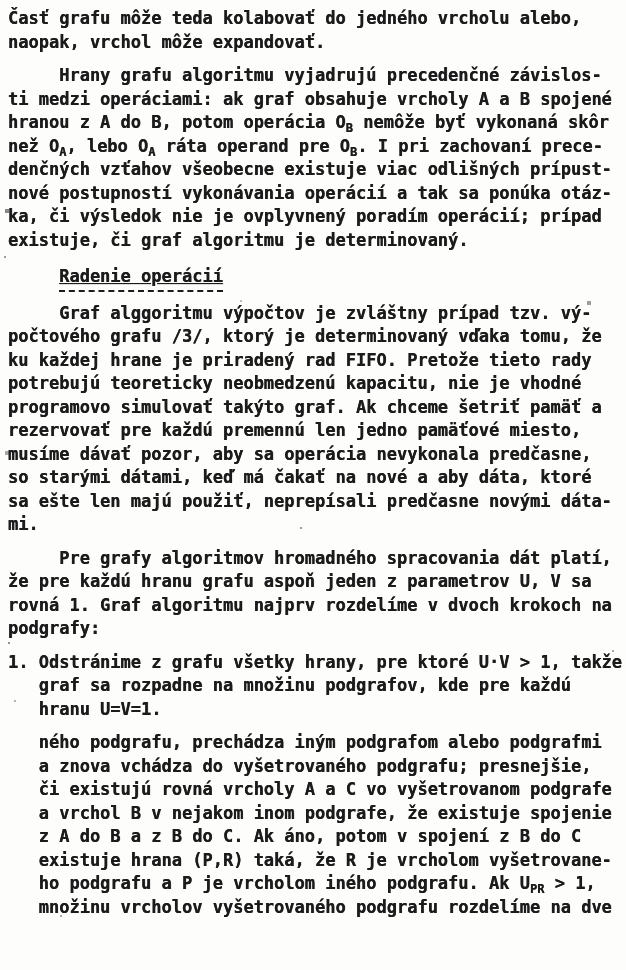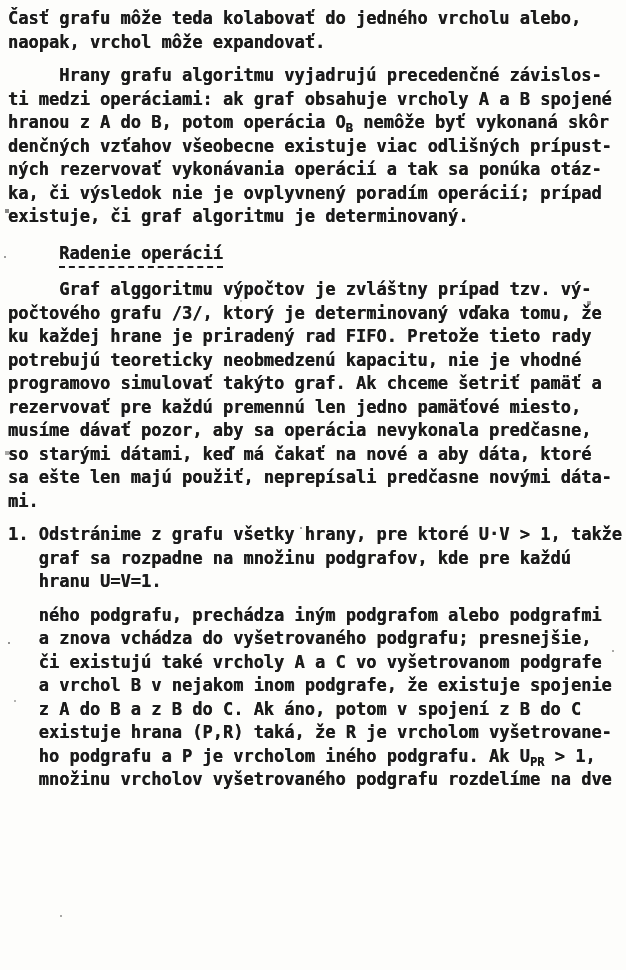--- a/index.html
+++ b/index.html
@@ -35,20 +35,21 @@
     white-space: pre;
   }
   sub {
     font-size: 12px;
     line-height: 0;
     vertical-align: -4px;
   }
   .heading-text {
     display: inline-block;
     margin-left: 5ch;
+    text-decoration: underline;
     border-bottom: 2px dashed #1b1b1b;
     padding-bottom: 1px;
     text-align: center;
   }
   
   .noise {
     position: absolute;
     top: 0; left: 0;
     width: 2px; height: 2px;
     background: transparent;
@@ -77,47 +78,54 @@
   <div class="noise"></div>
   <article style="color: rgb(27, 27, 27);">
       <div class="block para">
         <div class="line">Časť grafu môže teda kolabovať do jedného vrcholu alebo,</div>
         <div class="line">naopak, vrchol môže expandovať.</div>
       </div>
       <div class="block para">
         <div class="line">     Hrany grafu algoritmu vyjadrujú precedenčné závislos-</div>
         <div class="line">ti medzi operáciami: ak graf obsahuje vrcholy A a B spojené</div>
         <div class="line">hranou z A do B, potom operácia O<sub>B</sub> nemôže byť vykonaná skôr</div>
+        <div class="line">než O<sub>A</sub>, lebo O<sub>A</sub> ráta operand pre O<sub>B</sub>. I pri zachovaní prece-</div>
         <div class="line">denčných vzťahov všeobecne existuje viac odlišných prípust-</div>
-        <div class="line">ných rezervovať vykonávania operácií a tak sa ponúka otáz-</div>
+        <div class="line">nové postupností vykonávania operácií a tak sa ponúka otáz-</div>
         <div class="line">ka, či výsledok nie je ovplyvnený poradím operácií; prípad</div>
         <div class="line">existuje, či graf algoritmu je determinovaný.</div>
       </div>
       <div class="block heading"><span class="heading-text">Radenie operácií</span></div>
       <div class="block para">
         <div class="line">     Graf alggoritmu výpočtov je zvláštny prípad tzv. vý-</div>
         <div class="line">počtového grafu /3/, ktorý je determinovaný vďaka tomu, že</div>
         <div class="line">ku každej hrane je priradený rad FIFO. Pretože tieto rady</div>
         <div class="line">potrebujú teoreticky neobmedzenú kapacitu, nie je vhodné</div>
         <div class="line">programovo simulovať takýto graf. Ak chceme šetriť pamäť a</div>
         <div class="line">rezervovať pre každú premennú len jedno pamäťové miesto,</div>
         <div class="line">musíme dávať pozor, aby sa operácia nevykonala predčasne,</div>
         <div class="line">so starými dátami, keď má čakať na nové a aby dáta, ktoré</div>
         <div class="line">sa ešte len majú použiť, neprepísali predčasne novými dáta-</div>
         <div class="line">mi.</div>
       </div>
+      <div class="block para">
+        <div class="line">     Pre grafy algoritmov hromadného spracovania dát platí,</div>
+        <div class="line">že pre každú hranu grafu aspoň jeden z parametrov U, V sa</div>
+        <div class="line">rovná 1. Graf algoritmu najprv rozdelíme v dvoch krokoch na</div>
+        <div class="line">podgrafy:</div>
+      </div>
       <div class="block para list-item">
         <div class="line">1. Odstránime z grafu všetky hrany, pre ktoré U·V &gt; 1, takže</div>
         <div class="line">   graf sa rozpadne na množinu podgrafov, kde pre každú</div>
         <div class="line">   hranu U=V=1.</div>
       </div>
       <div class="block para list-item">
         <div class="line">   ného podgrafu, prechádza iným podgrafom alebo podgrafmi</div>
         <div class="line">   a znova vchádza do vyšetrovaného podgrafu; presnejšie,</div>
-        <div class="line">   či existujú také vrcholy A a C vo vyšetrovanom podgrafe</div>
+        <div class="line">   či existujú rovná vrcholy A a C vo vyšetrovanom podgrafe</div>
         <div class="line">   a vrchol B v nejakom inom podgrafe, že existuje spojenie</div>
         <div class="line">   z A do B a z B do C. Ak áno, potom v spojení z B do C</div>
         <div class="line">   existuje hrana (P,R) taká, že R je vrcholom vyšetrovane-</div>
         <div class="line">   ho podgrafu a P je vrcholom iného podgrafu. Ak U<sub>PR</sub> &gt; 1,</div>
         <div class="line">   množinu vrcholov vyšetrovaného podgrafu rozdelíme na dve</div>
       </div>
     </article>
 </main>
 
 </body></html>

